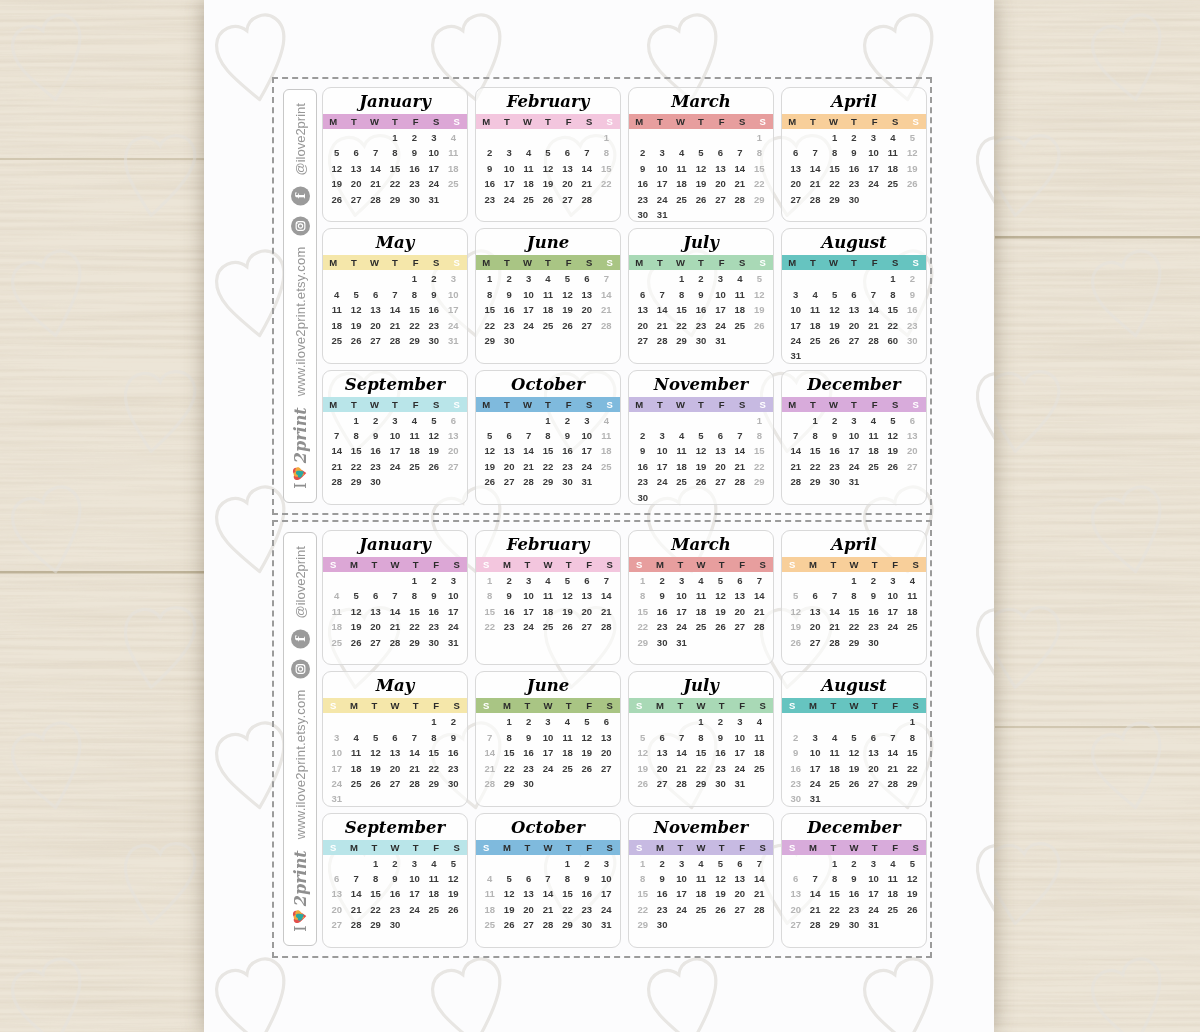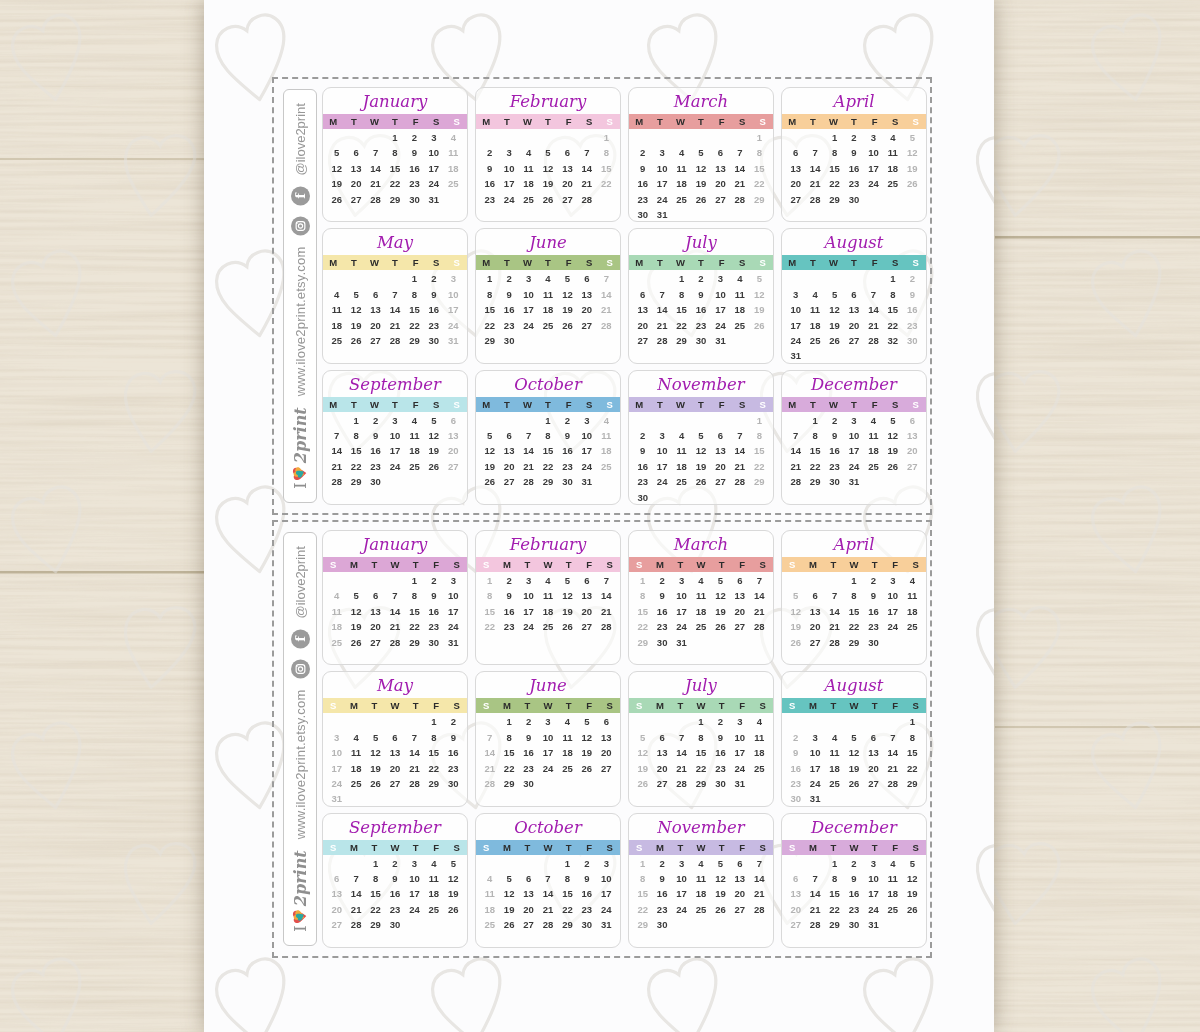--- a/index.html
+++ b/index.html
@@ -32,21 +32,21 @@
          display:inline-flex;align-items:center;justify-content:center;flex:0 0 auto;}
   .fb-f{color:#fff;font-family:"DejaVu Serif",serif;font-weight:bold;font-size:13px;line-height:1;}
 
   
   .months{position:absolute;left:48px;right:3px;top:8px;bottom:8px;
           display:grid;grid-template-columns:repeat(4,1fr);grid-template-rows:repeat(3,1fr);
           gap:6px 7px;}
   .month-card{background:rgba(255,255,255,.62);border:1.5px solid #d9d9d9;border-radius:9px;
           overflow:hidden;display:flex;flex-direction:column;}
   .month-name{text-align:center;font-family:"DejaVu Serif",serif;font-style:italic;
-          font-weight:normal;font-size:16.5px;color:#a21caf;height:25px;line-height:27px;
+          font-weight:bold;font-size:16.5px;color:#000000;height:25px;line-height:27px;
           flex:0 0 auto;}
   .day-band{display:grid;grid-template-columns:repeat(7,1fr);height:15px;flex:0 0 auto;
           align-items:center;margin-top:1px;}
   .day-letter{text-align:center;font-size:9.5px;font-weight:bold;color:#2c2c2c;line-height:15px;}
   .sun-letter{color:#ffffff;}
   .dates{display:grid;grid-template-columns:repeat(7,1fr);grid-auto-rows:15.4px;
           padding:1px 4px 2px;flex:1 1 auto;}
   .date-cell{text-align:center;font-size:9.5px;font-weight:bold;color:#3a3a3a;line-height:15.4px;}
   .sun-date{color:#b4b4b4;}
 </style>
@@ -504,21 +504,21 @@
             <span class="date-cell">19</span>
             <span class="date-cell">20</span>
             <span class="date-cell">21</span>
             <span class="date-cell">22</span>
             <span class="date-cell sun-date">23</span>
             <span class="date-cell">24</span>
             <span class="date-cell">25</span>
             <span class="date-cell">26</span>
             <span class="date-cell">27</span>
             <span class="date-cell">28</span>
-            <span class="date-cell">32</span>
+            <span class="date-cell">60</span>
             <span class="date-cell sun-date">30</span>
             <span class="date-cell">31</span>
             <span class="date-cell"></span>
             <span class="date-cell"></span>
             <span class="date-cell"></span>
             <span class="date-cell"></span>
             <span class="date-cell"></span>
             <span class="date-cell sun-date"></span>
           </div>
         </div>

